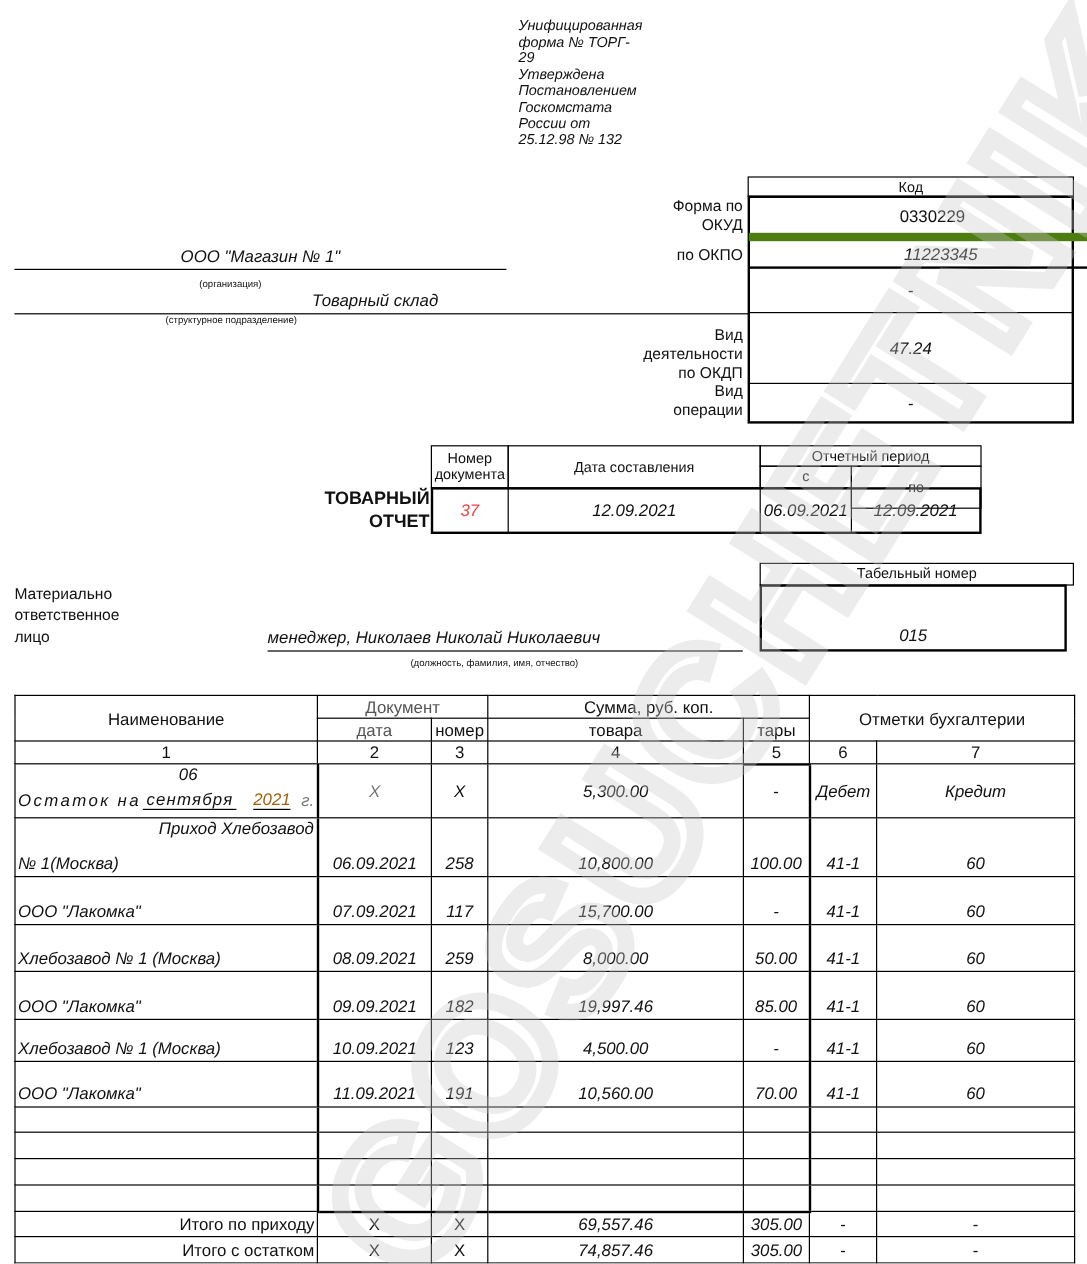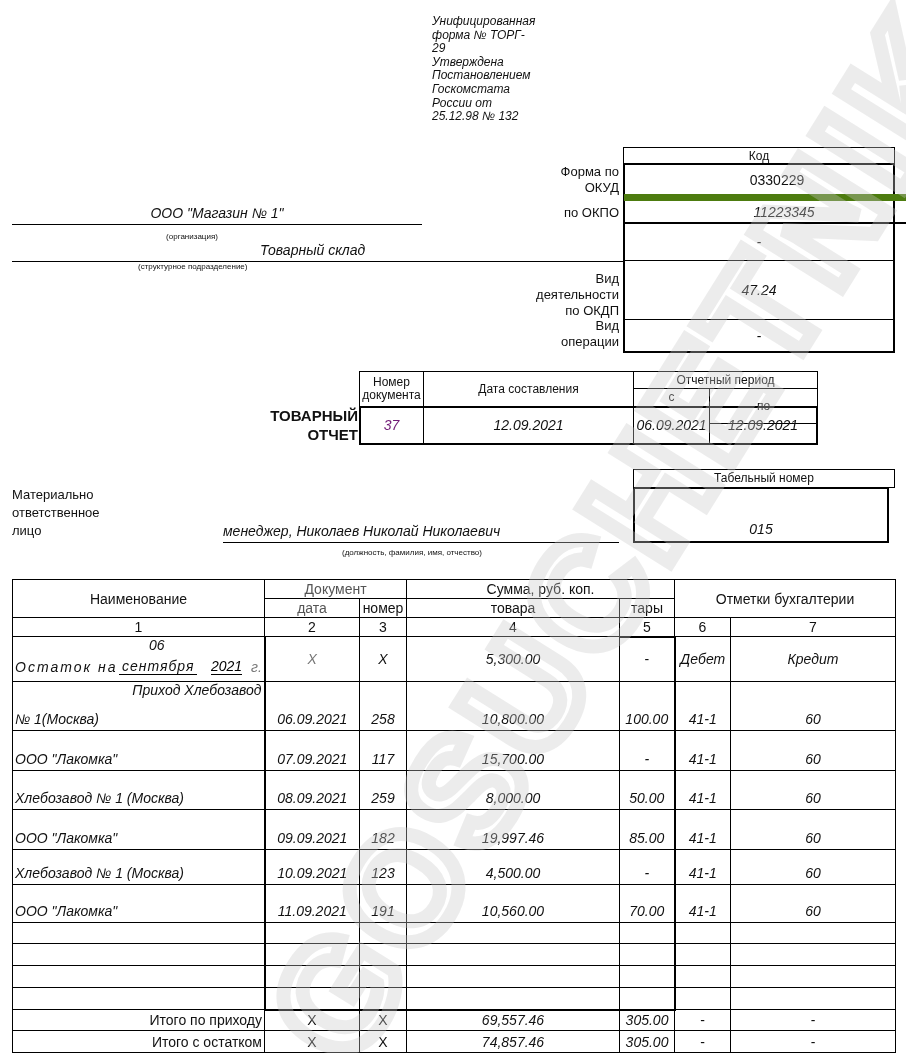--- a/index.html
+++ b/index.html
@@ -92,21 +92,21 @@
   <div>
       <div>Номер</div>
       <div>документа</div>
     </div>
 </div>
 <div class="tt" style="left:423px;top:371px;width:211px;height:36px;">Дата составления</div>
 <div class="tt" style="left:633px;top:371px;width:185px;height:18px;">Отчетный период</div>
 <div class="tt" style="left:633px;top:388px;width:77px;height:19px;">с</div>
 <div class="tt" style="left:709px;top:388px;width:109px;height:36px;">по</div>
 <div class="abs" style="left:359px;top:406px;width:459px;height:39px;border:2px solid #000;box-sizing:border-box;"></div>
-<div class="tt it" style="left:360px;top:407px;width:64px;height:37px;border:none;border-right:1px solid #000;font-size:14px;color:#701a75;">37</div>
+<div class="tt it" style="left:360px;top:407px;width:64px;height:37px;border:none;border-right:1px solid #000;font-size:14px;color:#ef4444;">37</div>
 <div class="tt it" style="left:424px;top:407px;width:210px;height:37px;border:none;border-right:1px solid #000;font-size:14px;">12.09.2021</div>
 <div class="tt it" style="left:634px;top:407px;width:76px;height:37px;border:none;border-right:1px solid #000;font-size:14px;">06.09.2021</div>
 <div class="tt it" style="left:710px;top:407px;width:106px;height:37px;border:none;font-size:14px;">12.09.2021</div>
 
 <div class="abs s13" style="left:12px;top:486px;line-height:18px;">
   <div>Материально</div>
   <div>ответственное</div>
   <div>лицо</div>
 </div>
 <div class="abs it s14" style="left:223px;top:523px;">менеджер, Николаев Николай Николаевич</div>
@@ -147,21 +147,21 @@
     <td class="hd">5</td>
     <td class="hd">6</td>
     <td class="hd">7</td>
   </tr>
 
   <tr style="height:45px">
     <td style="position:relative;border-right:2px solid #000;">
       <span class="abs it" style="left:2px;bottom:6px;letter-spacing:2px;">Остаток на</span>
       <span class="abs it" style="left:136px;top:0px;">06</span>
       <span class="abs it" style="left:106px;bottom:6px;border-bottom:1px solid #000;padding:0 3px;letter-spacing:1px;">сентября</span>
-      <span class="abs it" style="left:198px;bottom:6px;border-bottom:1px solid #000;color:#000000;">2021</span>
+      <span class="abs it" style="left:198px;bottom:6px;border-bottom:1px solid #000;color:#a16207;">2021</span>
       <span class="abs it" style="left:238px;bottom:6px;color:#777;">г.</span>
     </td>
     <td class="c it" style="color:#777">X</td>
     <td class="c it">X</td>
     <td class="c it">5,300.00</td>
     <td class="c" style="border-top:2px solid #000;">-</td>
     <td class="c it" style="border-left:2px solid #000;">Дебет</td>
     <td class="c it">Кредит</td>
   </tr>
 

